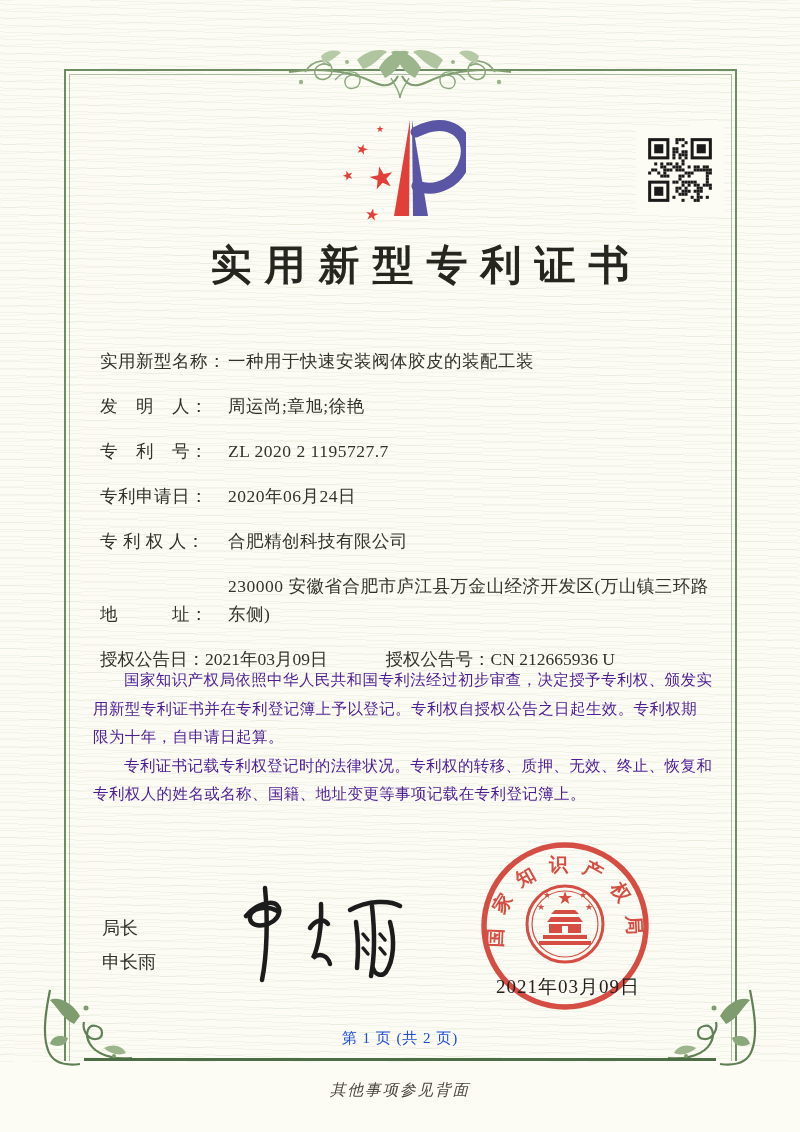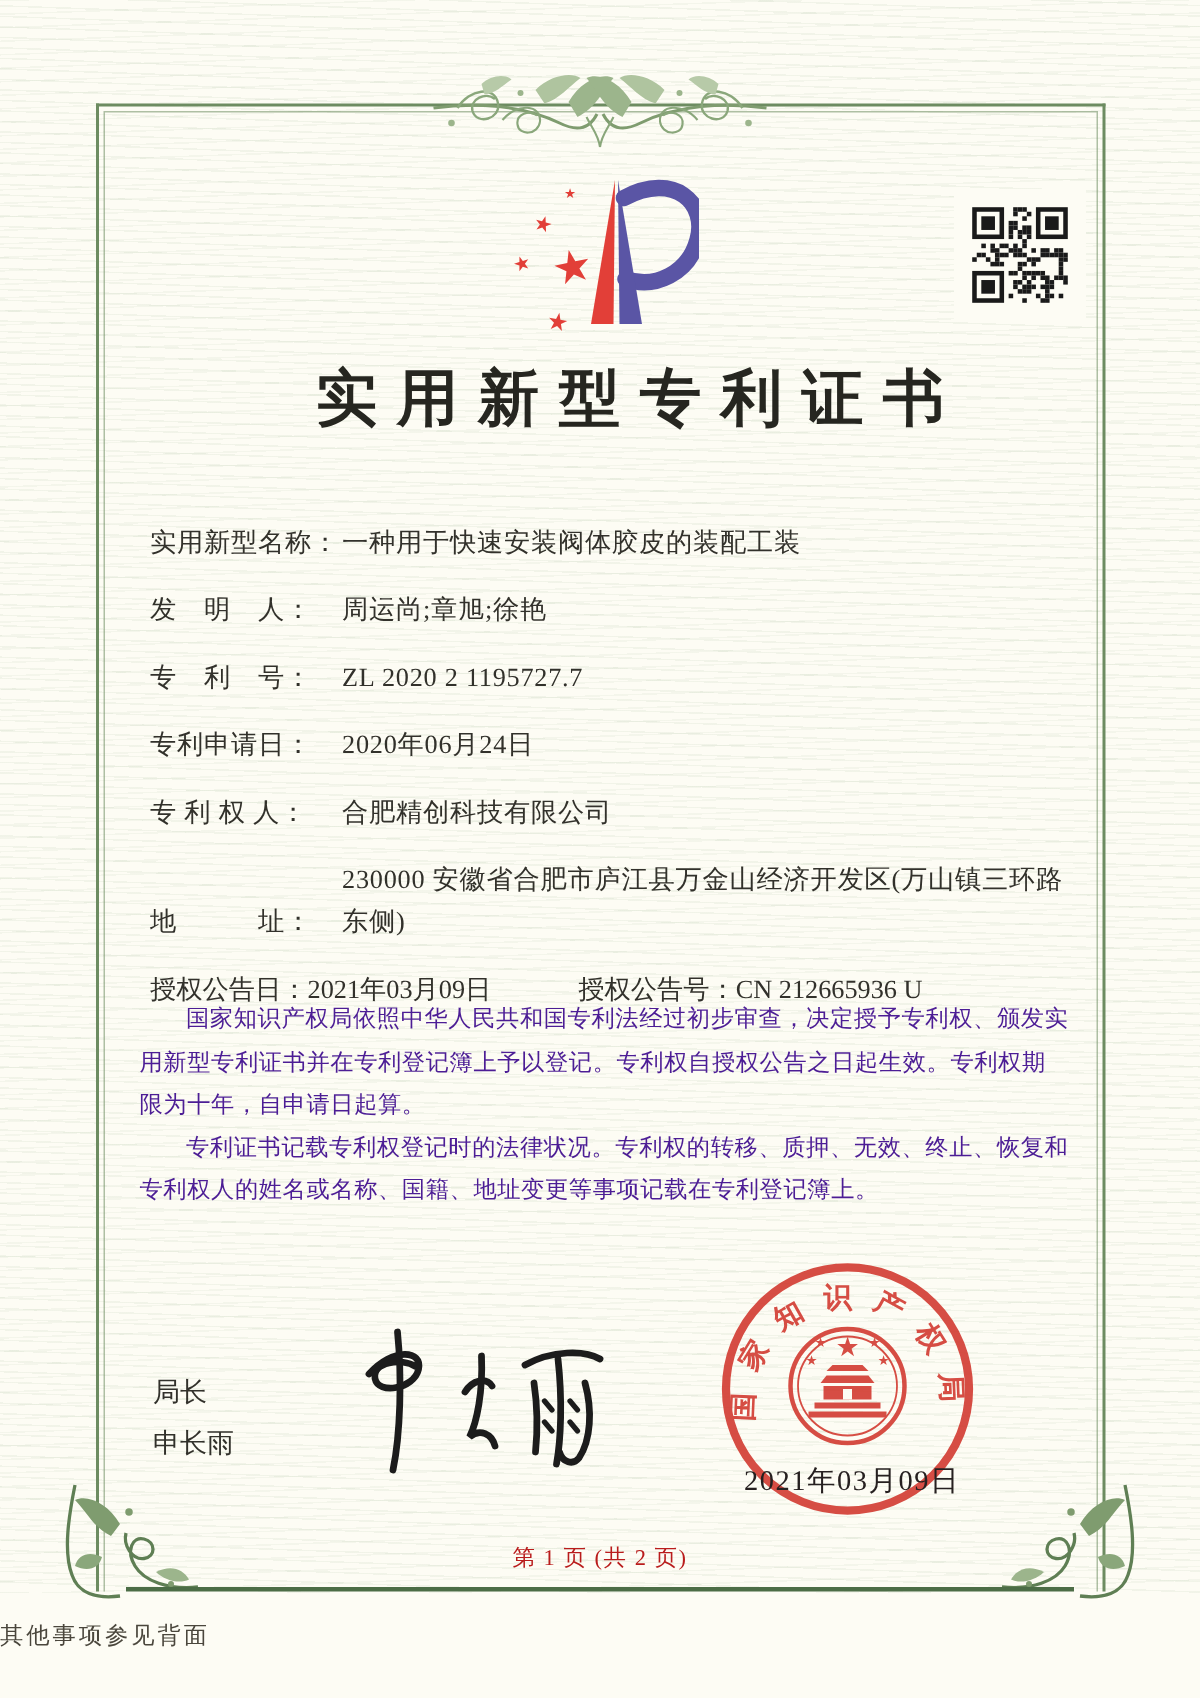--- a/index.html
+++ b/index.html
@@ -28,23 +28,23 @@
   .grant .pair2{margin-left:58px;display:flex;}
   .paras{position:absolute;left:93px;top:666px;width:620px;font-size:15.5px;line-height:28.5px;
          color:#4c1d95;letter-spacing:.4px;}
   .paras p{margin:0;text-indent:2em;}
   .signer-title{position:absolute;left:102px;top:916px;font-size:18px;font-family:"Liberation Sans","DejaVu Sans",sans-serif;}
   .signer-name{position:absolute;left:102px;top:950px;font-size:18px;font-family:"Liberation Sans","DejaVu Sans",sans-serif;}
   .signature{position:absolute;left:218px;top:878px;}
   .seal{position:absolute;left:477px;top:838px;opacity:.9;}
   .seal-date{position:absolute;left:468px;top:974px;width:200px;text-align:center;font-size:19px;
              color:#262020;letter-spacing:1px;z-index:5;}
-  .footer-page{position:absolute;left:0;top:1029px;width:100%;text-align:center;font-size:15px;color:#b91c1c;letter-spacing:1px;}
+  .footer-page{position:absolute;left:0;top:1029px;width:100%;text-align:center;font-size:15px;color:#1d4ed8;letter-spacing:1px;}
   .bottom-rule{position:absolute;left:84px;top:1058px;width:632px;height:3px;background:#4c6d46;}
-  .back-note{position:absolute;left:0;top:1080px;width:100%;text-align:left;font-size:15.5px;color:#4a463c;letter-spacing:2px;}
+  .back-note{position:absolute;left:0;top:1080px;width:100%;text-align:center;font-size:15.5px;color:#4a463c;letter-spacing:2px;font-style:italic;}
   svg{display:block;}
 </style>
 </head>
 <body>
 
 <div class="page">
   <div class="texture"></div>
 
   <div class="frame">
     <div class="frame-inner"></div>

